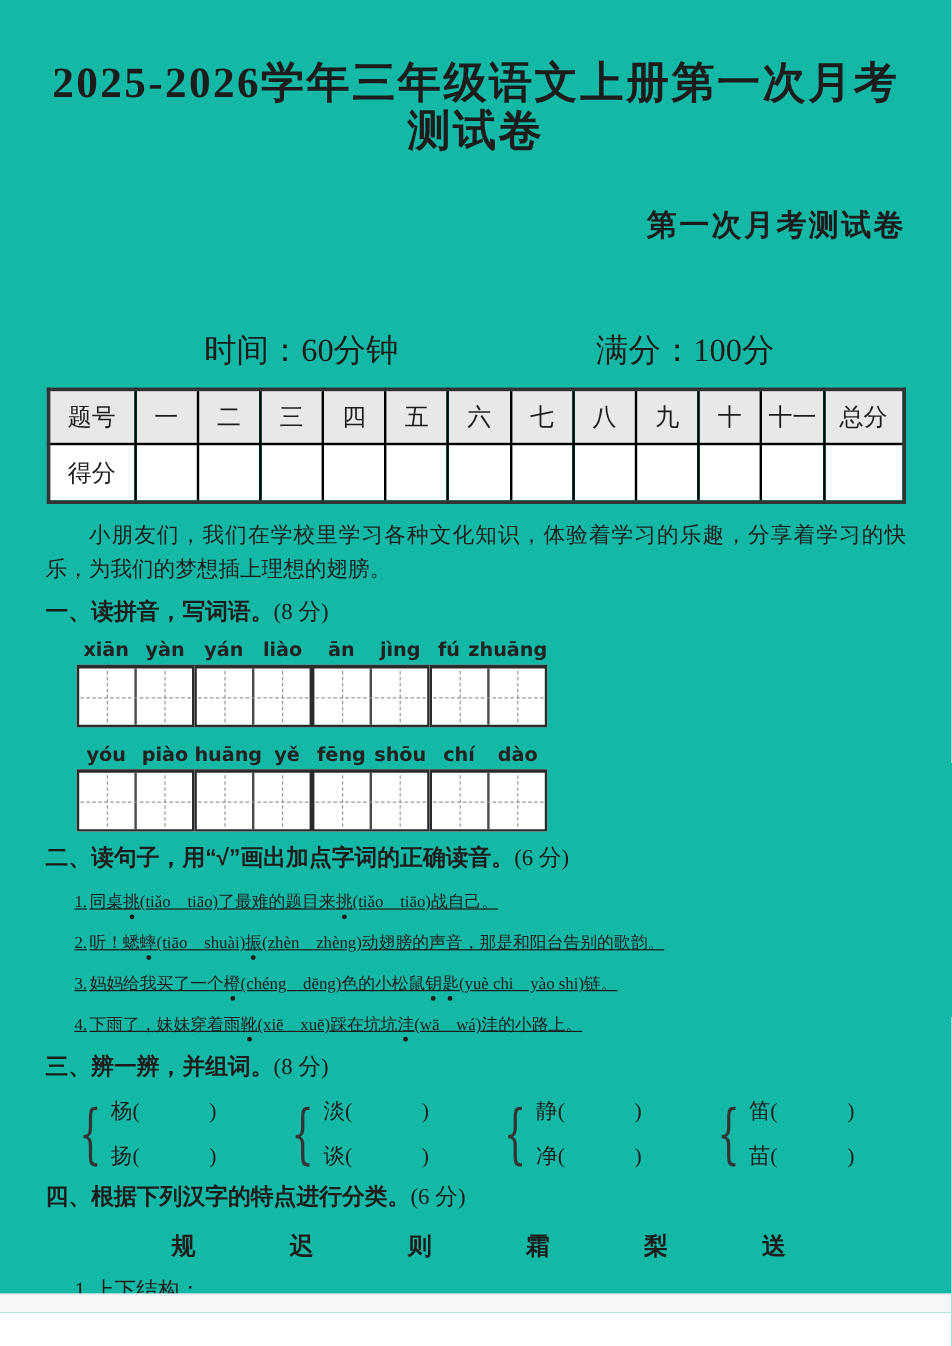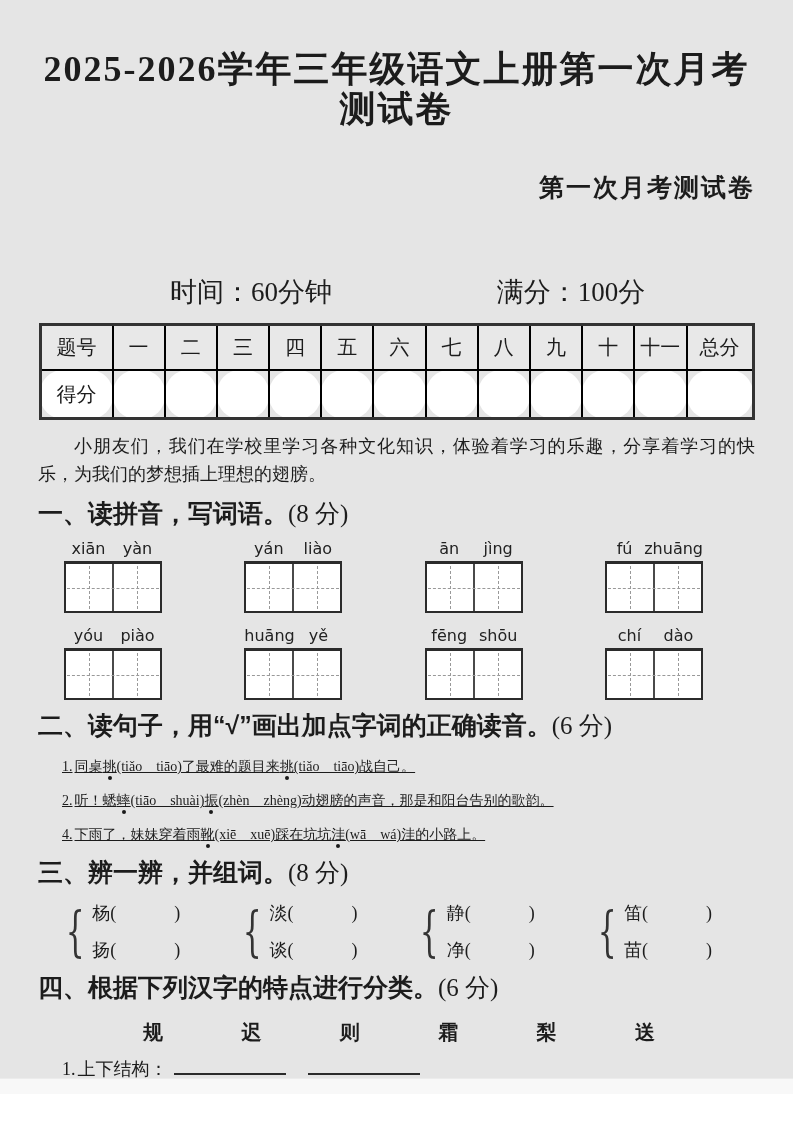--- a/index.html
+++ b/index.html
@@ -1,20 +1,20 @@
 <!DOCTYPE html>
 <html style="--th-bg: #e8e8e8;"><head>
 <meta charset="utf-8">
 <style>
   html,body{margin:0;padding:0;background:#ffffff;}
   .page{
     position:relative;
     width:793px;height:1094px;
     margin:0 auto;
-    background:#e5e5e5;
+    background:#14b8a6;
     overflow:hidden;
     font-family:"Liberation Serif", serif;
     color:#1c1c1c;
   }
   .content{padding:0 38px;}
 
   
   .title{
     margin:50px 0 0 0;
     text-align:center;
@@ -50,47 +50,47 @@
     font-size:20px;
   }
   table.score-table th, table.score-table td{
     border:2px solid #000000;
     text-align:center;
     font-weight:normal;
     padding:0;
     overflow:hidden;
   }
   table.score-table th{height:43px;background:var(--th-bg,#e8e8e8);}
-  table.score-table td{height:46px;background:#fff;border-radius:23px;}
+  table.score-table td{height:46px;background:#fff;}
   table.score-table th:first-child, table.score-table td:first-child{width:70px;}
   table.score-table th:last-child, table.score-table td:last-child{width:64px;}
 
   
   .intro{
     margin:12px 0 0 0;
     font-size:18px;
     line-height:28px;
     text-indent:2em;
     text-align:justify;
   }
 
   
   .sec-heading{
     font-family:"Liberation Sans", sans-serif;
     font-weight:bold;
-    font-size:25px;
+    font-size:19px;
     margin-top:9px;
   }
   .sec-heading .points{font-weight:normal;font-family:"Liberation Serif",serif;}
 
   
   .grid-row{
     display:flex;
-    justify-content:space-between;
     margin:9px 52px 0 26px; 
+    font-weight:bold;
   }
   .grid-row.second{margin-top:13px;}
   .wg{width:98px;}
   .py{
     display:flex;
     font-family:"DejaVu Sans", sans-serif;
     font-size:16px;
     margin-bottom:3px;
     color:#222;
   }
@@ -299,20 +299,21 @@
             <div class="cell"></div>
           </div>
         </div>
       </div>
 
     <div class="sec-heading"><span>二、读句子，用“√”画出加点字词的正确读音。</span><span class="points">(6 分)</span></div>
 
     <div class="sentences">
         <div class="sentence"><span class="num">1.</span><span>同桌</span><span class="dotted">挑</span><span>(tiǎo　tiāo)了最难的题目来</span><span class="dotted">挑</span><span>(tiǎo　tiāo)战自己。</span></div>
         <div class="sentence"><span class="num">2.</span><span>听！蟋</span><span class="dotted">蟀</span><span>(tiāo　shuài)</span><span class="dotted">振</span><span>(zhèn　zhèng)动翅膀的声音，那是和阳台告别的歌韵。</span></div>
+        <div class="sentence"><span class="num">3.</span><span>妈妈给我买了一个</span><span class="dotted">橙</span><span>(chéng　dēng)色的小松鼠</span><span class="dotted">钥</span><span class="dotted">匙</span><span>(yuè chi　yào shi)链。</span></div>
         <div class="sentence"><span class="num">4.</span><span>下雨了，妹妹穿着雨</span><span class="dotted">靴</span><span>(xiē　xuē)踩在坑坑</span><span class="dotted">洼</span><span>(wā　wá)洼的小路上。</span></div>
       </div>
 
     <div class="sec-heading"><span>三、辨一辨，并组词。</span><span class="points">(8 分)</span></div>
 
     <div class="pairs-row">
         <div class="pair">
           <span class="brace">{</span>
           <div class="plines">
             <div class="pline"><span class="pchar">杨</span><span class="pparen">(　　　)</span></div>

